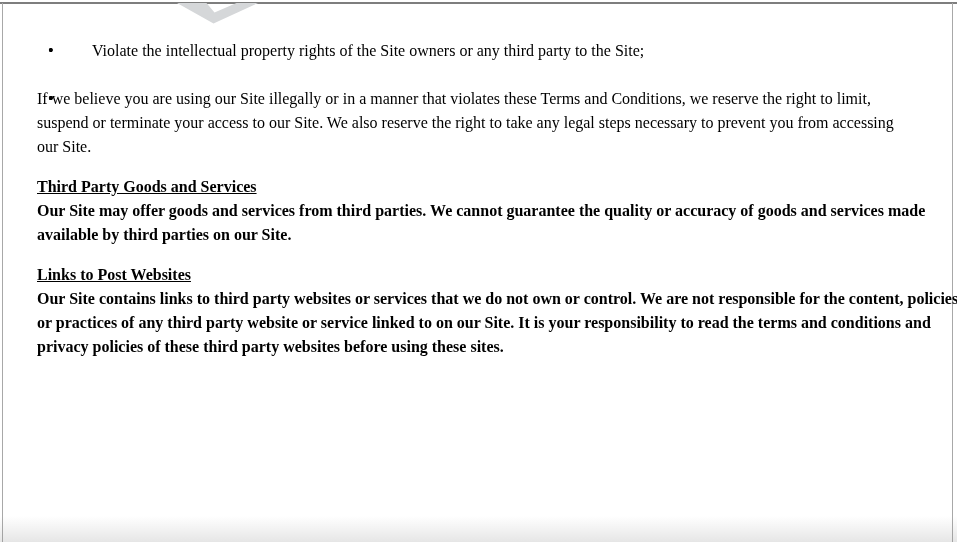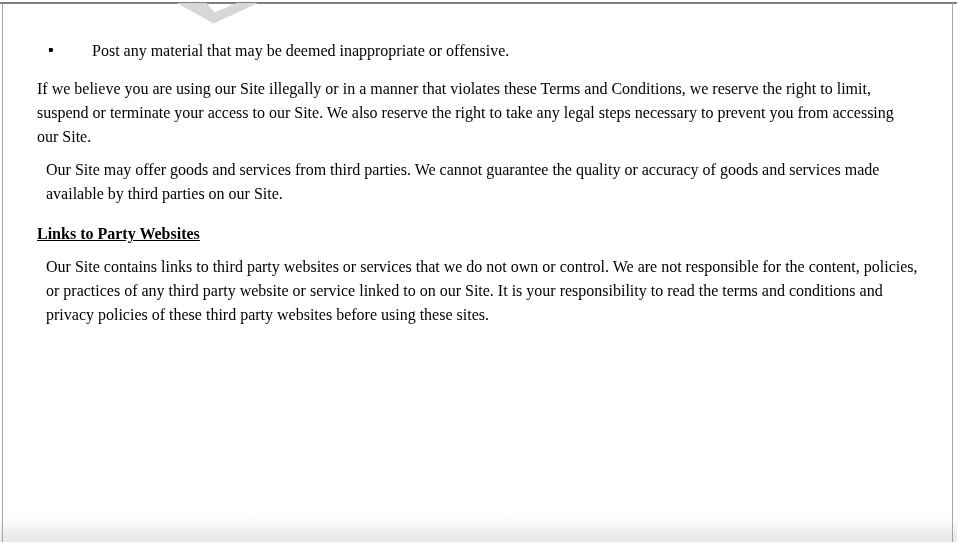--- a/index.html
+++ b/index.html
@@ -35,21 +35,21 @@
   ul.bullets { margin: 0; padding: 0; list-style: none; }
   ul.bullets li { position: relative; padding-left: 55px; margin: 0 0 24px 0; line-height: 24px; }
   ul.bullets li:last-child { margin-bottom: 0; }
   .dot { position: absolute; left: 11px; top: 0; }
 
   .para { margin: 14px 0 0 0; white-space: pre; }
   .heading {
     margin: 16px 0 0 0; font-size: inherit; line-height: 24px;
     font-weight: bold; text-decoration: underline;
   }
-  .para.body { margin: 9px; }
+  .para.body { margin: 0; font-weight: bold; }
 
   .bottom-fade {
     position: absolute; left: 0; right: 0; bottom: 0; height: 26px;
     background: linear-gradient(to bottom, rgba(140,140,140,0), rgba(140,140,140,0.22));
     pointer-events: none;
   }
 </style>
 </head>
 <body>
 
@@ -62,40 +62,41 @@
     <polygon points="177,0 213.5,20.5 258,0 236.5,0 214.5,9.5 206.5,0" fill="#d5d7d9"></polygon>
   </svg>
 
   <div class="content">
     <ul class="bullets">
       <li>
         <span class="dot">•</span>
       </li>
       <li>
         <span class="dot">•</span>
+        <span>Violate the intellectual property rights of the Site owners or any third party to the Site;</span>
       </li>
       <li>
         <span class="dot">•</span>
       </li>
       <li>
         <span class="dot">•</span>
       </li>
       <li>
         <span class="dot">•</span>
-        <span>Post any material that may be deemed inappropriate or offensive.</span>
       </li>
     </ul>
 
     <p class="para">If we believe you are using our Site illegally or in a manner that violates these Terms and Conditions, we reserve the right to limit,
 suspend or terminate your access to our Site. We also reserve the right to take any legal steps necessary to prevent you from accessing
 our Site.</p>
 
+    <h3 class="heading">Third Party Goods and Services</h3>
     <p class="para body">Our Site may offer goods and services from third parties. We cannot guarantee the quality or accuracy of goods and services made
 available by third parties on our Site.</p>
 
-    <h3 class="heading">Links to Party Websites</h3>
+    <h3 class="heading">Links to Post Websites</h3>
     <p class="para body">Our Site contains links to third party websites or services that we do not own or control. We are not responsible for the content, policies,
 or practices of any third party website or service linked to on our Site. It is your responsibility to read the terms and conditions and
 privacy policies of these third party websites before using these sites.</p>
   </div>
 
   <div class="bottom-fade"></div>
 </div>
 
 </body></html>

